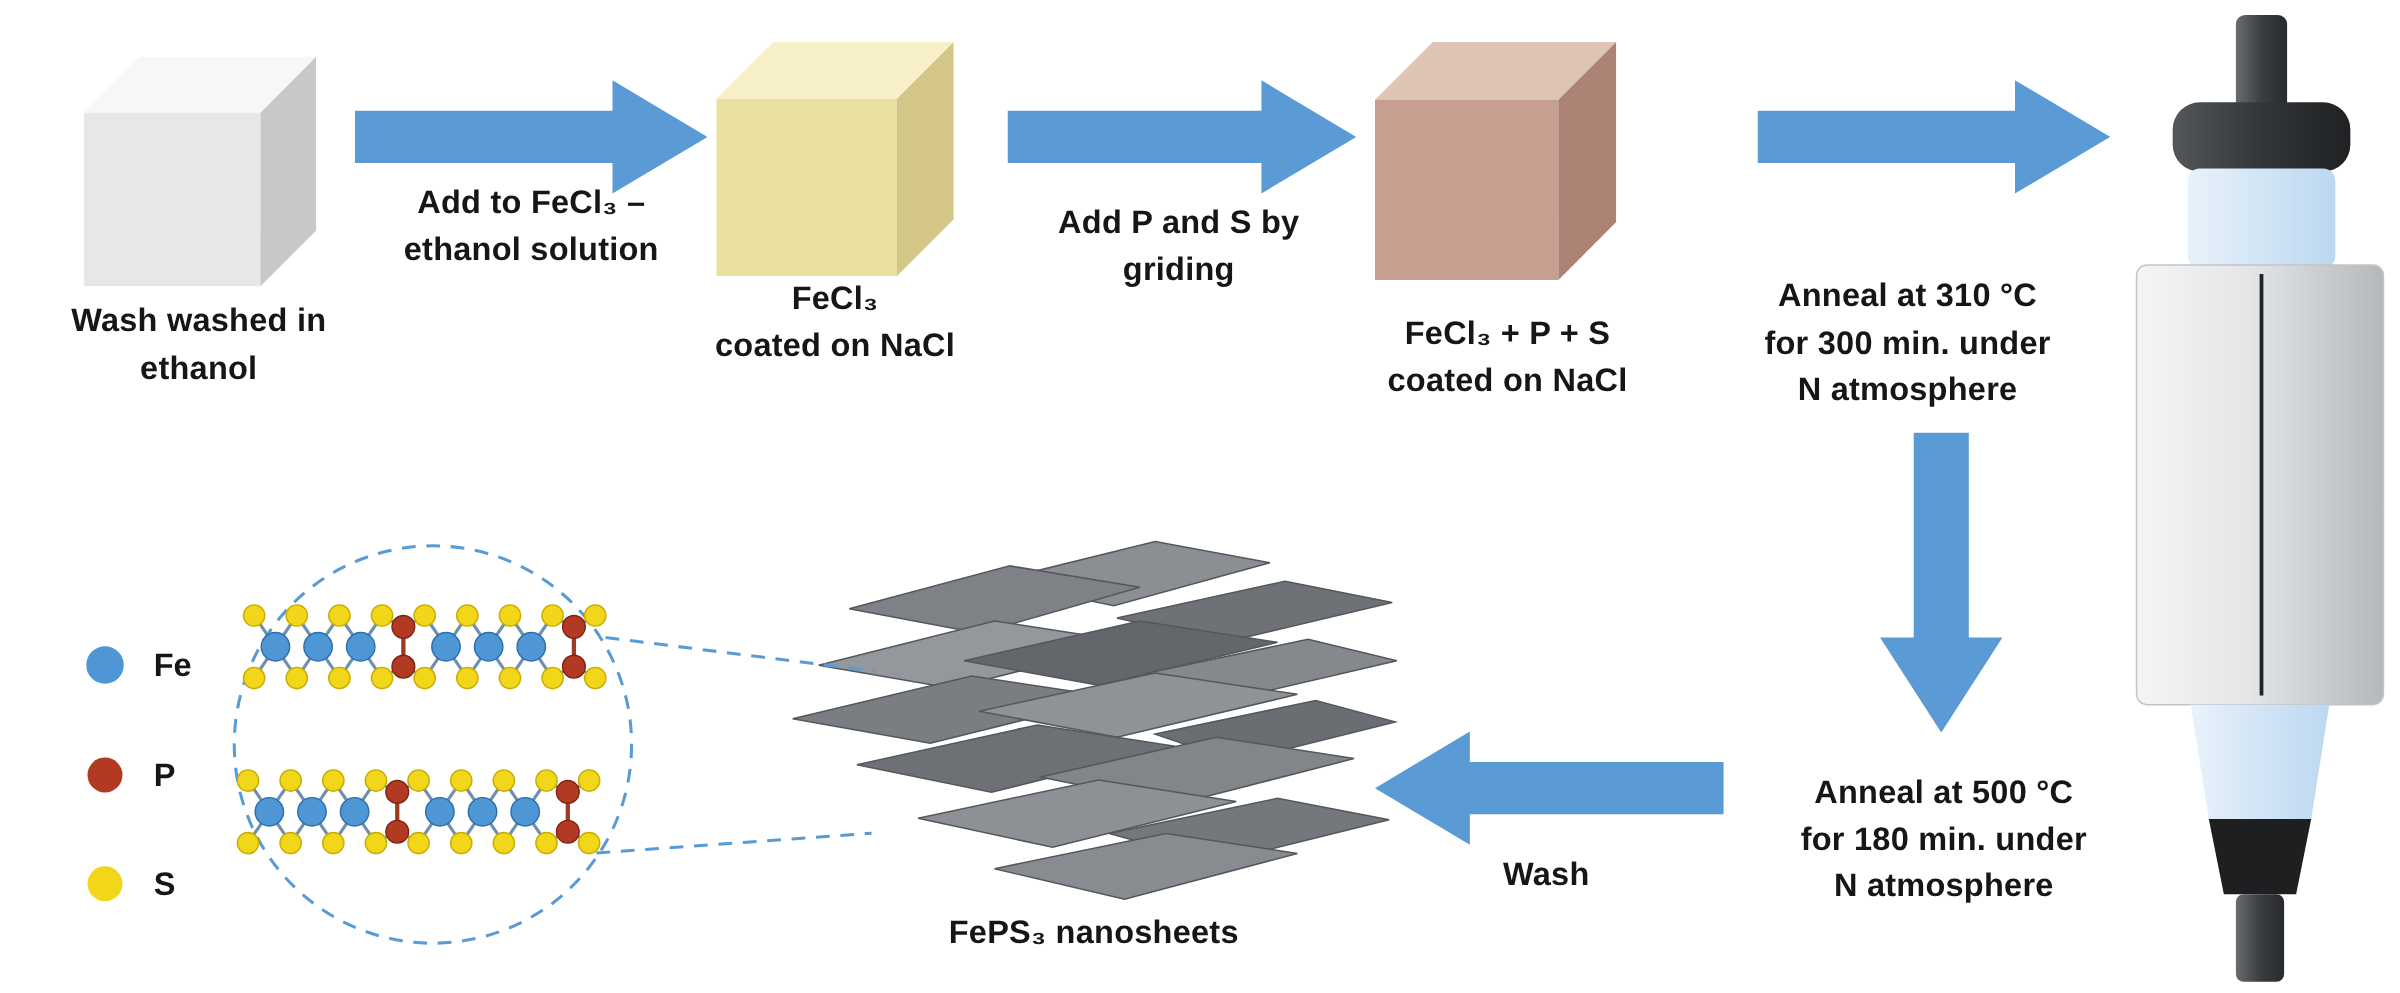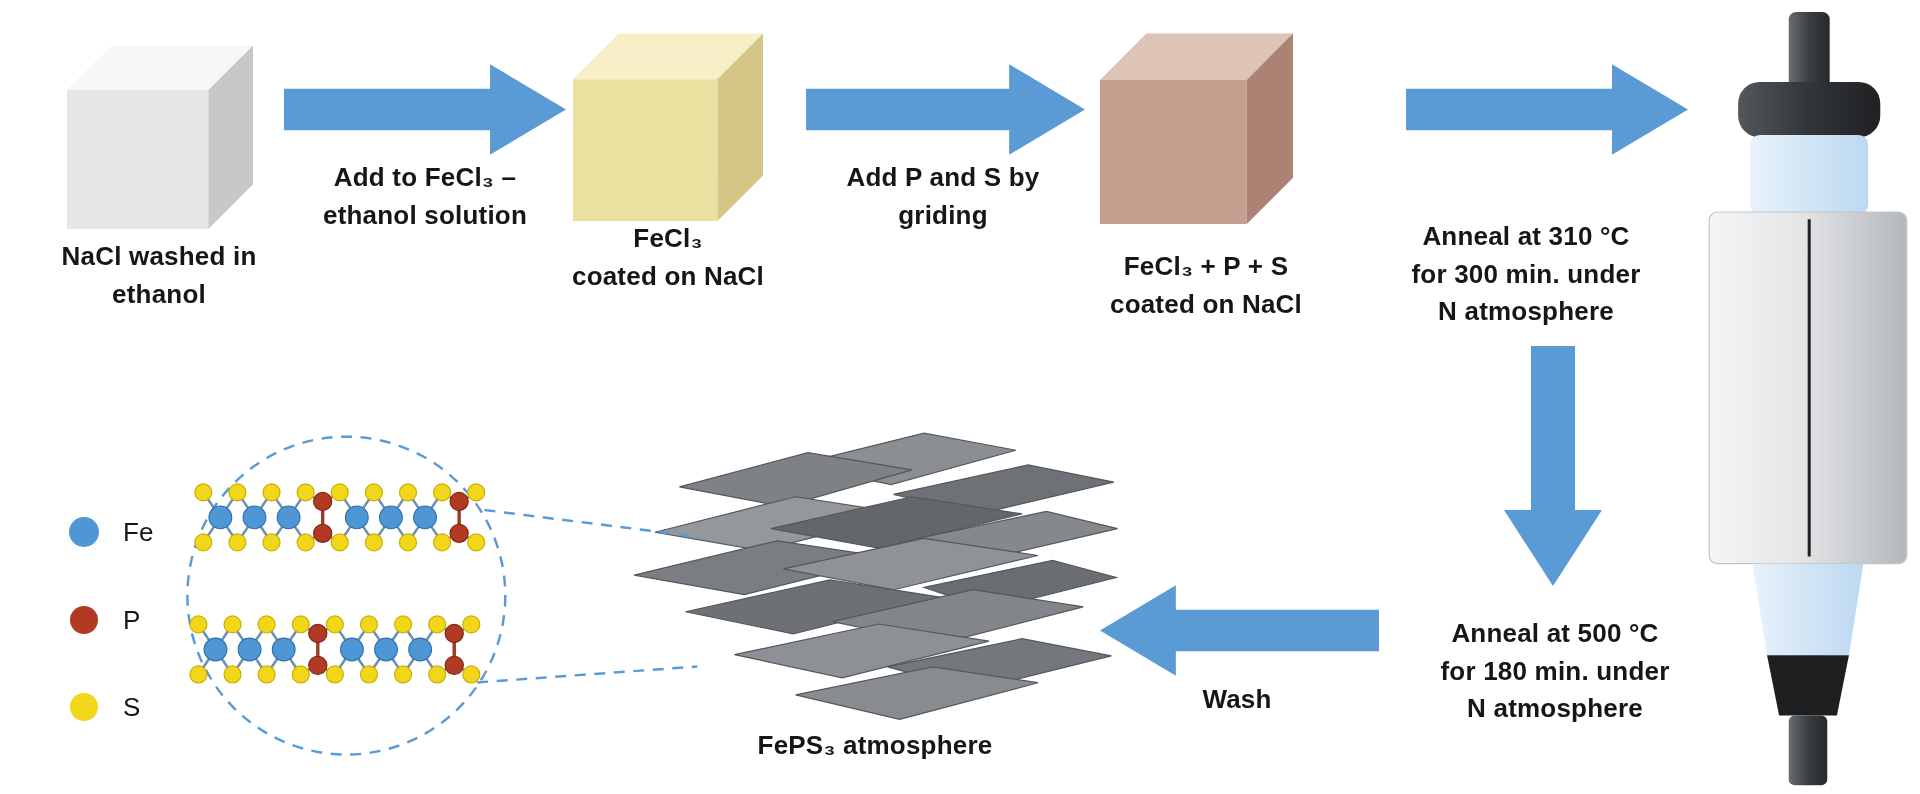--- a/index.html
+++ b/index.html
@@ -22,42 +22,42 @@
     letter-spacing:0.2px;
   }
   .legend-row {
     position:absolute;
     display:flex;
     align-items:center;
     gap:22px;
   }
   .legend-label {
     font-size:26px;
-    font-weight:400;
+    font-weight:700;
     color:#161616;
     text-align:center;
   }
 </style>
 </head>
 <body>
 
 <div class="abs" style="left:0;top:0;width:1920px;height:794px">
 
   <svg class="abs" style="left:67px;top:43px" width="186" height="186" viewBox="0 0 150 150">
     <polygon points="0,38 36,2 150,2 114,38" fill="#f7f7f7"></polygon>
     <polygon points="0,38 114,38 114,150 0,150" fill="#e7e7e7"></polygon>
     <polygon points="114,38 150,2 150,114 114,150" fill="#c8c8c8"></polygon>
   </svg>
-  <div class="lbl" style="left:19px;top:238px;width:280px">NaCl washed in
+  <div class="lbl" style="left:19px;top:238px;width:280px">Wash washed in
 ethanol</div>
 
   <svg class="abs" style="left:284px;top:64px" width="282" height="91" viewBox="0 0 230 74">
     <polygon points="0,20 168,20 168,0 230,37 168,74 168,54 0,54" fill="#5b9bd5"></polygon>
   </svg>
-  <div class="lbl" style="left:275px;top:159px;width:300px">Add to FeCl₃ –
+  <div class="lbl" style="left:275px;top:143px;width:300px">Add to FeCl₃ –
 ethanol solution</div>
 
   <svg class="abs" style="left:573px;top:31px" width="190" height="190" viewBox="0 0 150 150">
     <polygon points="0,38 36,2 150,2 114,38" fill="#f6efc7"></polygon>
     <polygon points="0,38 114,38 114,150 0,150" fill="#eae09f"></polygon>
     <polygon points="114,38 150,2 150,114 114,150" fill="#d4c687"></polygon>
   </svg>
   <div class="lbl" style="left:528px;top:220px;width:280px">FeCl₃
 coated on NaCl</div>
 
@@ -137,21 +137,21 @@
       <polygon points="18,130 135,102 228,116 108,146" fill="#7a7e82"></polygon>
       <polygon points="140,125 255,100 348,114 230,142" fill="#8f9397"></polygon>
       <polygon points="255,140 360,118 412,132 308,158" fill="#6a6e72"></polygon>
       <polygon points="60,160 178,134 268,148 148,178" fill="#6d7175"></polygon>
       <polygon points="180,168 295,142 385,156 268,186" fill="#82868a"></polygon>
       <polygon points="100,195 218,170 308,184 188,214" fill="#8d9195"></polygon>
       <polygon points="225,205 335,182 408,196 295,224" fill="#74787c"></polygon>
       <polygon points="150,228 262,205 348,218 235,248" fill="#888c90"></polygon>
     </g>
   </svg>
-  <div class="lbl" style="left:715px;top:727px;width:320px">FePS₃ atmosphere</div>
+  <div class="lbl" style="left:715px;top:727px;width:320px">FePS₃ nanosheets</div>
 
   <svg class="abs" style="left:171px;top:422px" width="594" height="357" viewBox="0 0 485 292">
     <circle cx="143" cy="142" r="130" fill="#ffffff" stroke-width="2" stroke-dasharray="9 7" stroke="#5b9bd5"></circle>
     <line x1="256" y1="72" x2="432" y2="94" stroke-width="2" stroke-dasharray="9 7" stroke="#5b9bd5"></line>
     <line x1="250" y1="213" x2="430" y2="200" stroke-width="2" stroke-dasharray="9 7" stroke="#5b9bd5"></line>
     <g id="lattice1" transform="translate(26,52) scale(0.93)">
         <line x1="15" y1="28" x2="0" y2="6" stroke="#6f8fae" stroke-width="2.2"></line>
         <line x1="15" y1="28" x2="30" y2="6" stroke="#6f8fae" stroke-width="2.2"></line>
         <line x1="15" y1="28" x2="0" y2="50" stroke="#6f8fae" stroke-width="2.2"></line>
         <line x1="15" y1="28" x2="30" y2="50" stroke="#6f8fae" stroke-width="2.2"></line>

